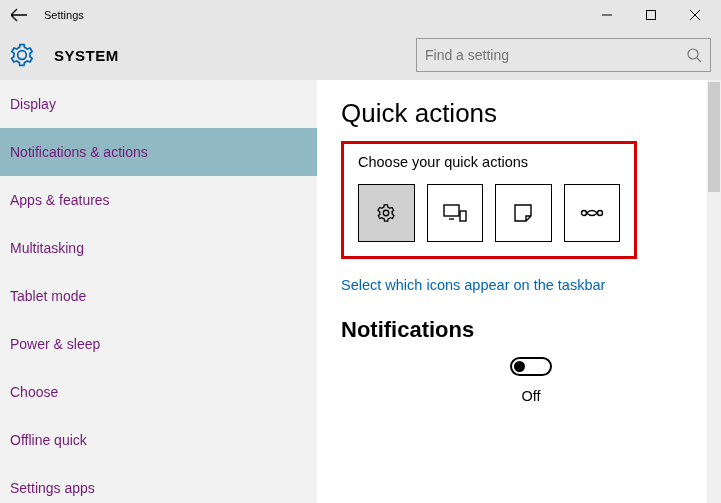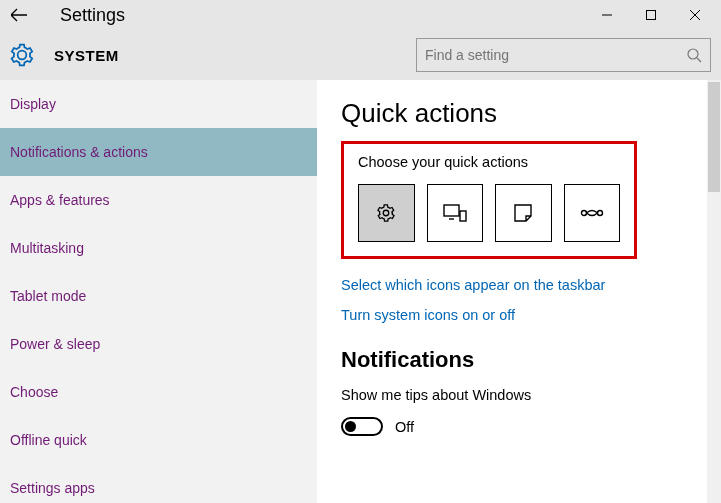--- a/index.html
+++ b/index.html
@@ -1,20 +1,20 @@
 <!DOCTYPE html>
 <html><head>
 <meta charset="utf-8">
 <style>
 * { margin: 0; padding: 0; box-sizing: border-box; font-family: "Segoe UI", -apple-system, sans-serif; }
 body { width: 721px; height: 503px; background: #fff; overflow: hidden; position: relative; }
 
 .titlebar { height: 30px; background: #e6e6e6; display: flex; align-items: center; padding: 0 4px; }
 .titlebar .back { width: 30px; height: 30px; display: flex; align-items: center; justify-content: center; cursor: pointer; }
-.titlebar .title { font-size: 18px; margin-left: 26px; color: #000; }
+.titlebar .title { font-size: 11px; margin-left: 10px; color: #000; }
 .titlebar .spacer { flex: 1; }
 .titlebar .winbtn { width: 44px; height: 30px; display: flex; align-items: center; justify-content: center; cursor: pointer; }
 
 .header { height: 50px; background: #e6e6e6; display: flex; align-items: center; padding: 0 10px 0 8px; }
 .header .gear { width: 28px; height: 28px; display: flex; align-items: center; justify-content: center; margin-right: 18px; }
 .header .htitle { font-size: 15px; font-weight: 600; letter-spacing: 0.5px; color: #000; }
 .header .spacer { flex: 1; }
 .searchbox { width: 295px; height: 34px; border: 1px solid #999; display: flex; align-items: center; padding: 0 8px; background: #e6e6e6; }
 .searchbox input { flex: 1; border: none; outline: none; background: transparent; font-size: 14px; color: #666; }
 .searchbox .sicon { color: #666; }
@@ -28,21 +28,21 @@
 .content h1 { font-size: 26px; font-weight: 400; color: #000; margin-bottom: 12px; }
 .content h2 { font-size: 22px; font-weight: 700; color: #000; margin: 24px 0 14px 0; }
 .content .bodytext { font-size: 14.5px; color: #000; margin-bottom: 14px; }
 .content .link { font-size: 14.5px; color: #0066b4; cursor: pointer; display: block; margin-bottom: 14px; }
 
 .highlight { border: 3px solid #d40000; padding: 10px 14px 14px 14px; width: 296px; margin-bottom: 18px; }
 .tiles { display: flex; gap: 12px; }
 .tile { width: 60px; height: 58px; border: 1.5px solid #000; display: flex; align-items: center; justify-content: center; cursor: pointer; background: #fff; }
 .tile.sel { background: #cfcfcf; }
 
-.toggle-row { display: flex; align-items: center; gap: 12px; }
+.toggle-row { display: flex; align-items: center; gap: 12px; flex-direction: column; }
 .toggle { width: 42px; height: 19px; border: 2px solid #000; border-radius: 10px; position: relative; cursor: pointer; }
 .toggle .knob { width: 11px; height: 11px; background: #000; border-radius: 50%; position: absolute; left: 2px; top: 2px; }
 
 .vscroll { position: absolute; right: 0; top: 0; width: 14px; height: 100%; background: #f0f0f0; }
 .vscroll .thumb { position: absolute; left: 1px; width: 12px; background: #ccc; }
 
 svg { display: block; }
 </style>
 </head>
 <body>
@@ -149,24 +149,22 @@
           <svg width="24" height="14" viewBox="0 0 24 14">
               <circle cx="4" cy="7" r="2.5" stroke="#000" stroke-width="1.4" fill="none"></circle>
               <circle cx="20" cy="7" r="2.5" stroke="#000" stroke-width="1.4" fill="none"></circle>
               <path d="M6.5 7 Q12 2 17.5 7 M6.5 7 Q12 12 17.5 7" stroke="#000" stroke-width="1.4" fill="none"></path>
             </svg>
         </div>
       </div>
     </div>
 
     <a class="link">Select which icons appear on the taskbar</a>
-    <a class="link">Turn system icons on or off</a>
 
     <h2>Notifications</h2>
-    <div class="bodytext">Show me tips about Windows</div>
     <div class="toggle-row">
       <div class="toggle">
           <div class="knob"></div>
         </div>
       <span style="font-size:14.5px;">Off</span>
     </div>
   </div>
 
   <div class="vscroll">
     <div class="thumb" style="top:2px;height:110px;"></div>

